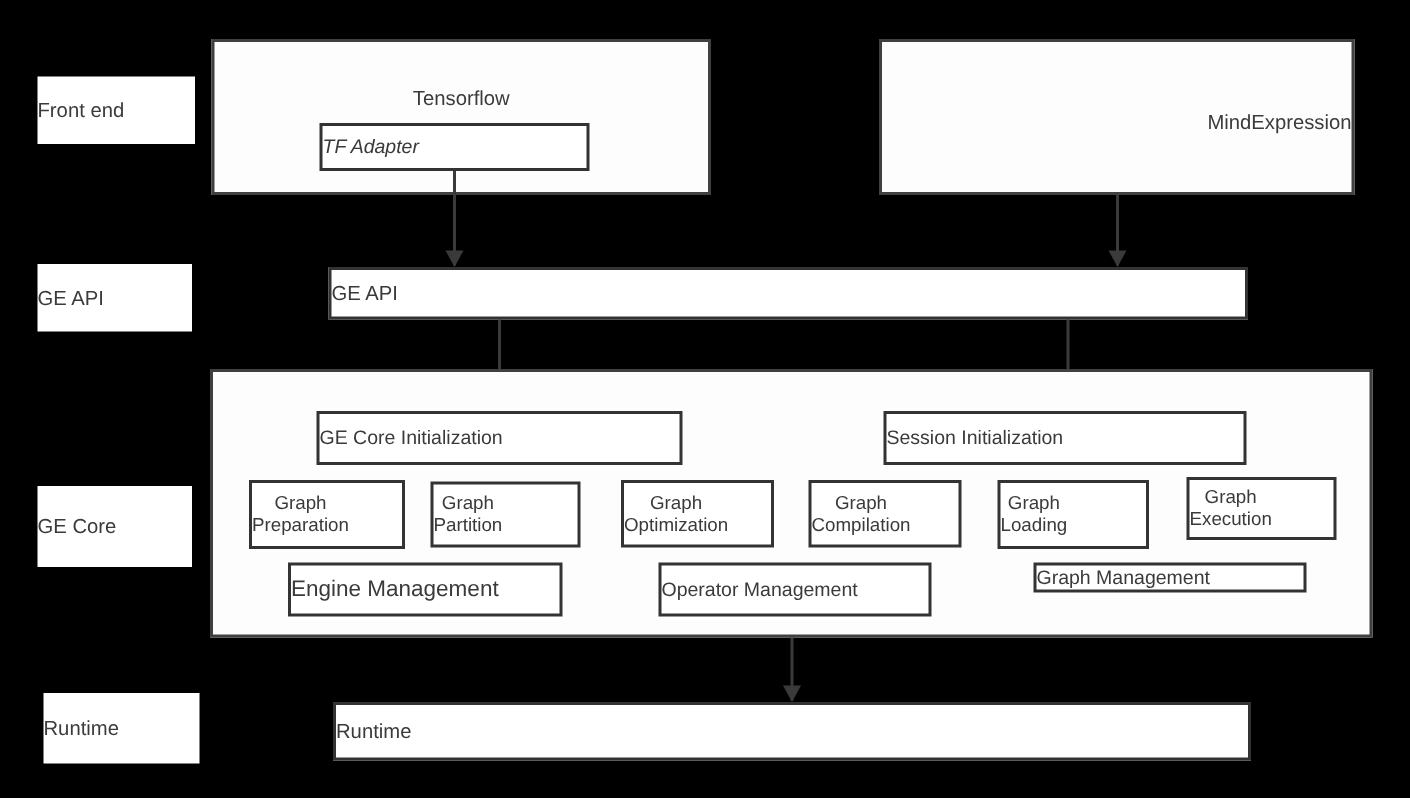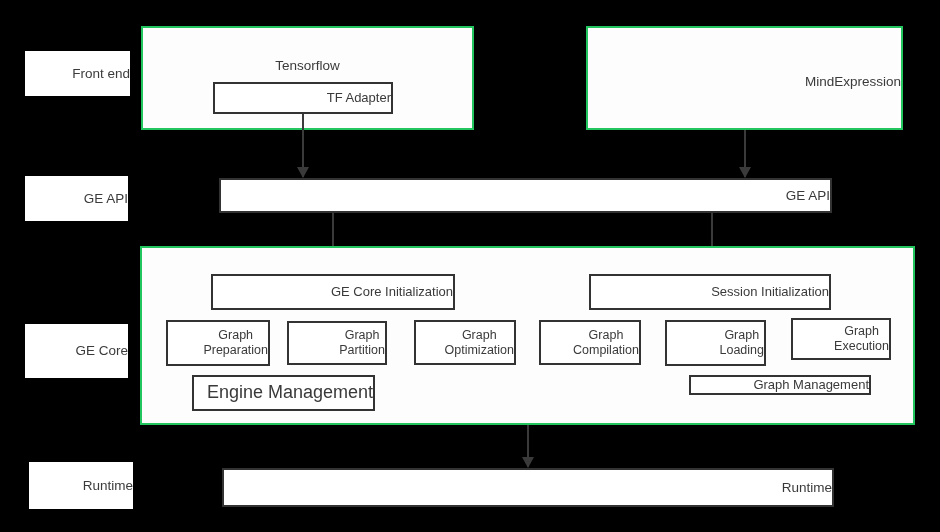--- a/index.html
+++ b/index.html
@@ -16,41 +16,41 @@
     overflow: hidden;
   }
   
   .box {
     position: absolute;
     box-sizing: border-box;
     background: #ffffff;
     color: #3a3a3a;
     display: flex;
     align-items: center;
-    justify-content: flex-end;
+    justify-content: flex-start;
     text-align: center;
     line-height: 1.18;
     white-space: pre-line;
   }
   
   .chip {
     border: none;
     font-size: 13.5px;
     color: #3b3b3b;
   }
   
   .outlined {
     border: 2px solid #333333;
   }
   
   .panel {
     position: absolute;
     box-sizing: border-box;
     background: #fdfdfd;
-    border: 2px solid #22c55e;
+    border: 2px solid #404040;
   }
   .panel-title {
     position: absolute;
     left: 0;
     right: 0;
     text-align: center;
     font-size: 13.5px;
     color: #3b3b3b;
   }
   
@@ -89,21 +89,21 @@
     <span>GE Core</span>
   </div>
 
   <div class="box chip" style="left:29px; top:462px; width:104px; height:47px;">
     <span>Runtime</span>
   </div>
 
   <div class="panel" style="left:141px; top:26px; width:333px; height:104px;">
     <div class="panel-title" style="top:30px;">Tensorflow</div>
   </div>
-  <div class="box outlined" style="left:213px; top:82px; width:180px; height:32px; font-size:13px;">
+  <div class="box outlined" style="left:213px; top:82px; width:180px; height:32px; font-size:13px;font-style:italic;">
     <span>TF Adapter</span>
   </div>
 
   <div class="panel" style="left:586px; top:26px; width:317px; height:104px;">
     <div class="panel-title" style="top:46px;text-align:right;">MindExpression</div>
   </div>
 
   <div class="arrow" style="left:302px; top:114px; height:63px;"></div>
 
   <div class="arrow" style="left:744px; top:130px; height:47px;"></div>
@@ -149,24 +149,27 @@
   <div class="box outlined" style="left:665px; top:320px; width:101px; height:46px; font-size:12.5px;">
     <span>Graph
 Loading</span>
   </div>
 
   <div class="box outlined" style="left:791px; top:318px; width:100px; height:42px; font-size:12.5px;">
     <span>Graph
 Execution</span>
   </div>
 
-  <div class="box outlined" style="left:192px; top:375px; width:183px; height:36px; font-size:18px;">
+  <div class="box outlined" style="left:192px; top:375px; width:183px; height:36px; font-size:15px;">
     <span>Engine Management</span>
   </div>
 
+  <div class="box outlined" style="left:439px; top:375px; width:182px; height:36px; font-size:13px;">
+    <span>Operator Management</span>
+  </div>
 
   <div class="box outlined" style="left:689px; top:375px; width:182px; height:20px; font-size:13px;">
     <span>Graph Management</span>
   </div>
 
   <div class="arrow" style="left:527px; top:425px; height:42px;"></div>
 
   <div class="box outlined" style="left:222px; top:468px; width:612px; height:39px; font-size:13.5px;">
     <span>Runtime</span>
   </div>

